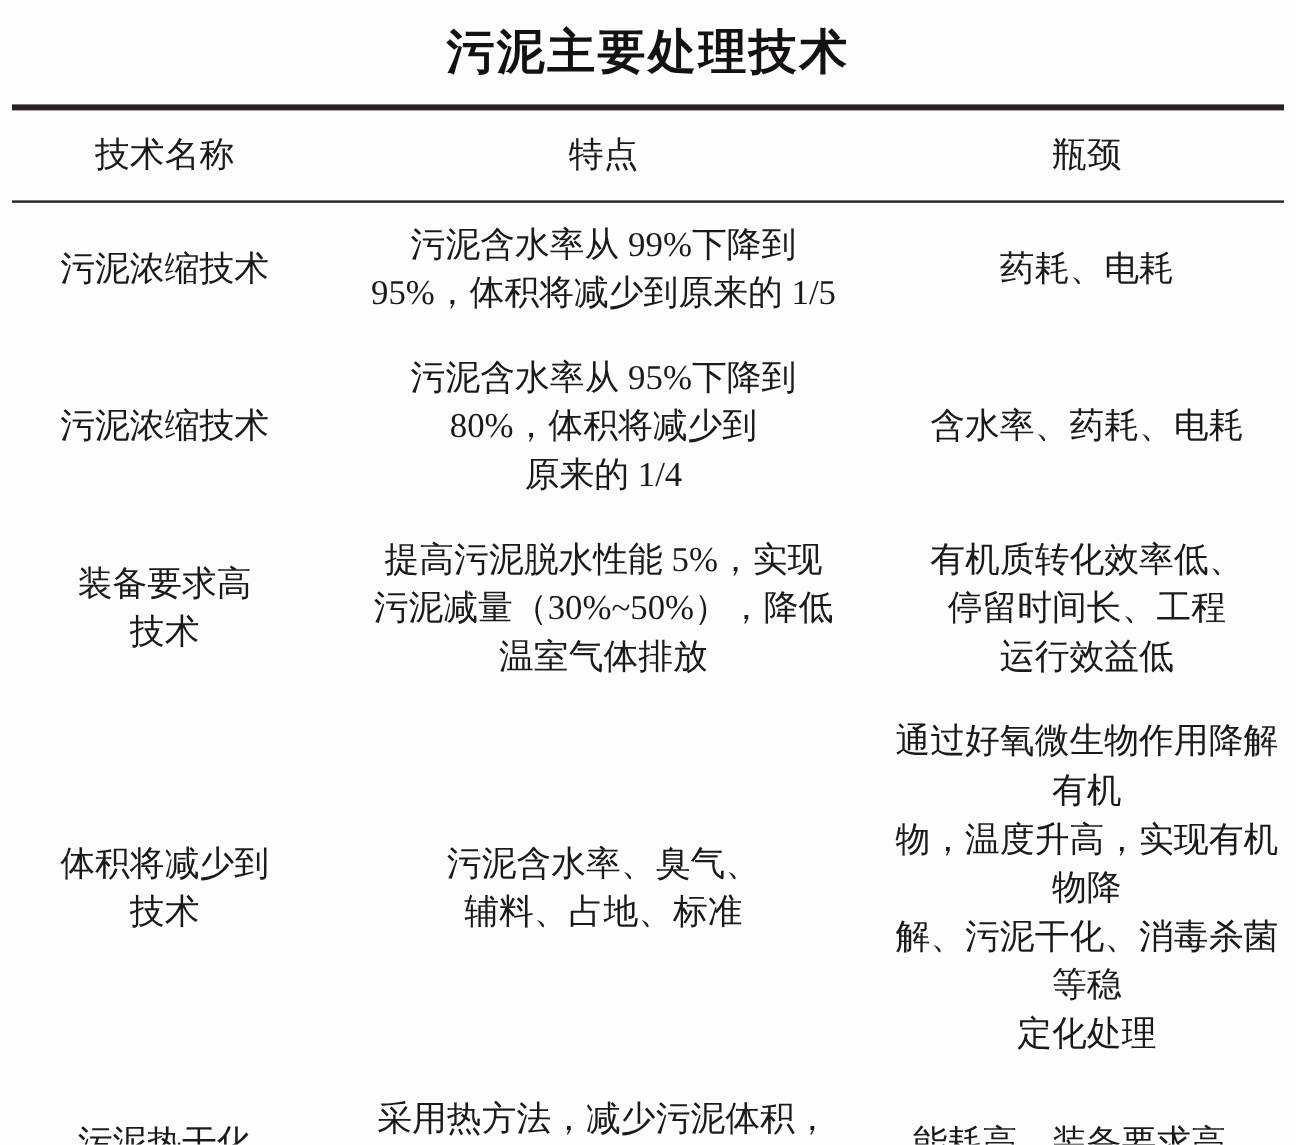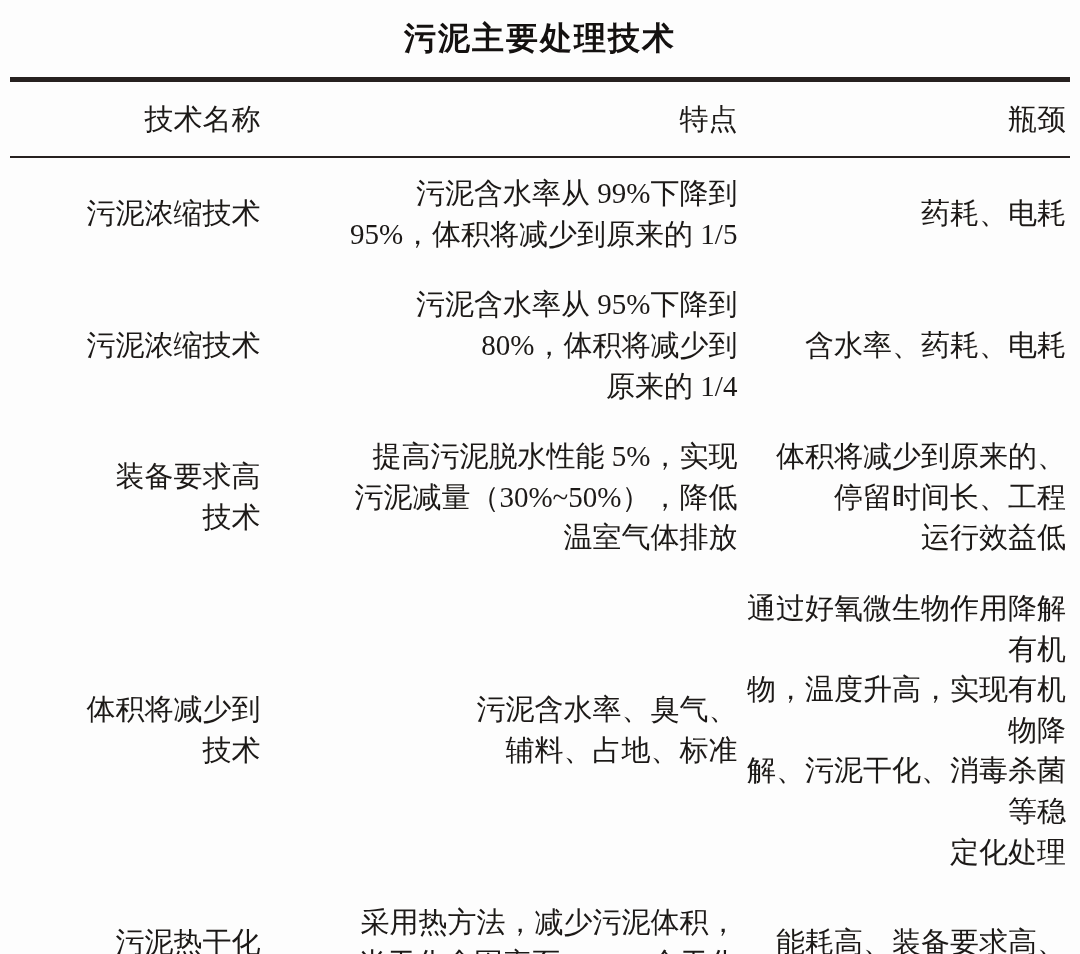--- a/index.html
+++ b/index.html
@@ -16,42 +16,42 @@
     font-family: "Liberation Serif", "DejaVu Serif", serif;
     overflow: hidden;
     box-sizing: border-box;
   }
   .title {
     padding-top: 18px;
     margin-bottom: 17px;
     text-align: center;
     font-family: "Liberation Sans", "DejaVu Sans", sans-serif;
     font-weight: 700;
-    font-size: 32px;
+    font-size: 40px;
     line-height: 1.3;
     letter-spacing: 2px;
     color: #141110;
   }
   .table {
     margin: 0 10px;
   }
   .rule {
     background: #272120;
     width: 100%;
   }
   .rule.thick { height: 5px; }
   .rule.thin  { height: 2px; }
   .rule.bottom { height: 6px; }
   .row {
     display: grid;
     grid-template-columns: 24% 45% 31%;
     align-items: center;
   }
   .cell {
-    text-align: right;
+    text-align: center;
     white-space: pre-line;
     font-size: 29px;
     line-height: 1.4;
     padding: 15px 4px;
     color: #1c1917;
   }
   .header-row .cell {
     padding: 17px 4px;
   }
 </style>
@@ -86,21 +86,21 @@
 原来的 1/4</div>
       <div class="cell">含水率、药耗、电耗</div>
     </div>
 
     <div class="row">
       <div class="cell">装备要求高
 技术</div>
       <div class="cell">提高污泥脱水性能 5%，实现
 污泥减量（30%~50%），降低
 温室气体排放</div>
-      <div class="cell">体积将减少到原来的、
+      <div class="cell">有机质转化效率低、
 停留时间长、工程
 运行效益低</div>
     </div>
 
     <div class="row">
       <div class="cell">体积将减少到
 技术</div>
       <div class="cell">污泥含水率、臭气、
 辅料、占地、标准</div>
       <div class="cell">通过好氧微生物作用降解有机

